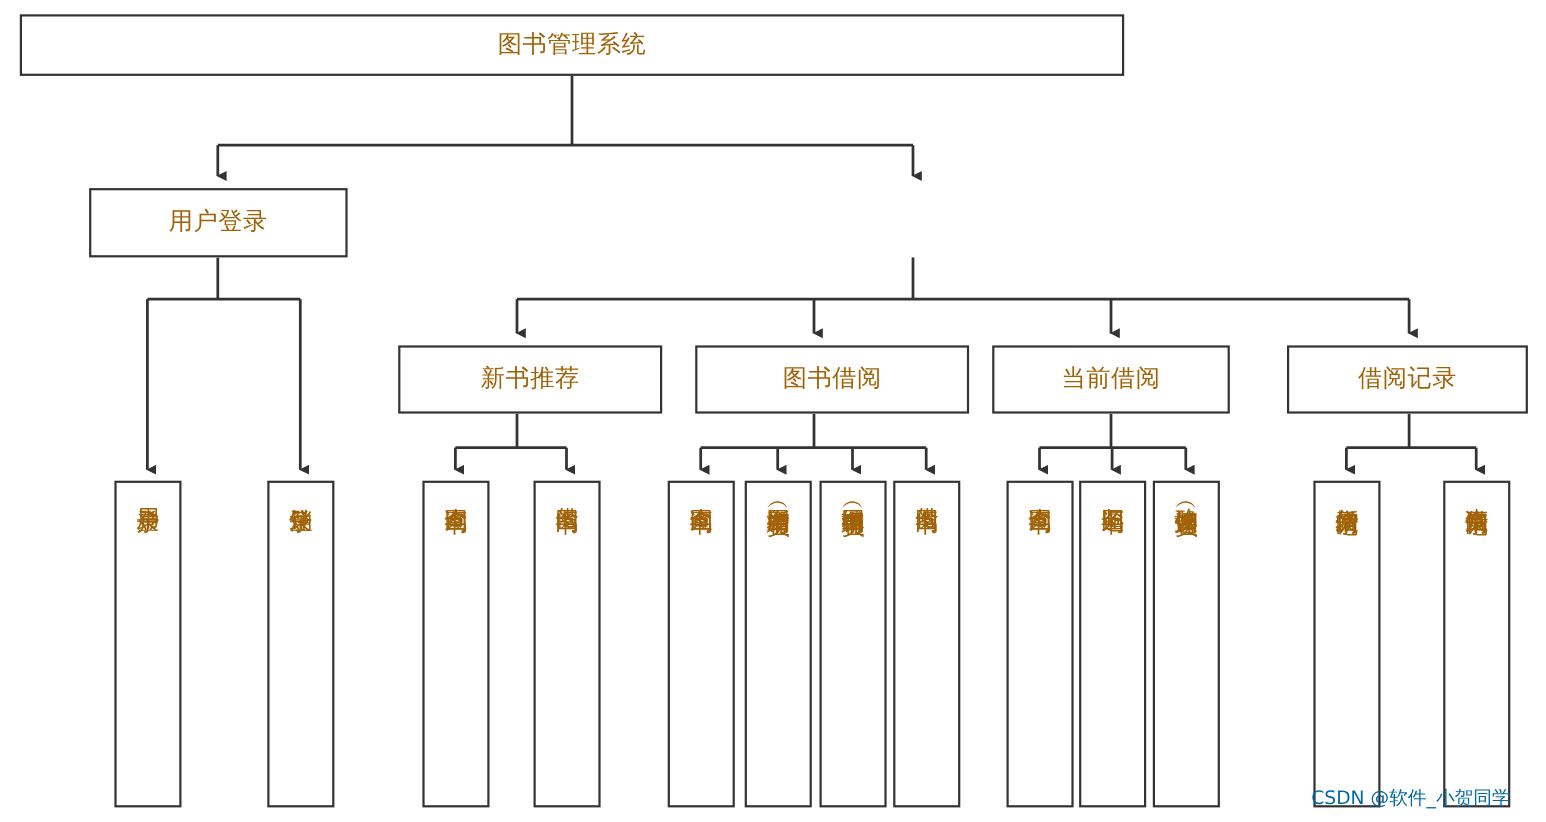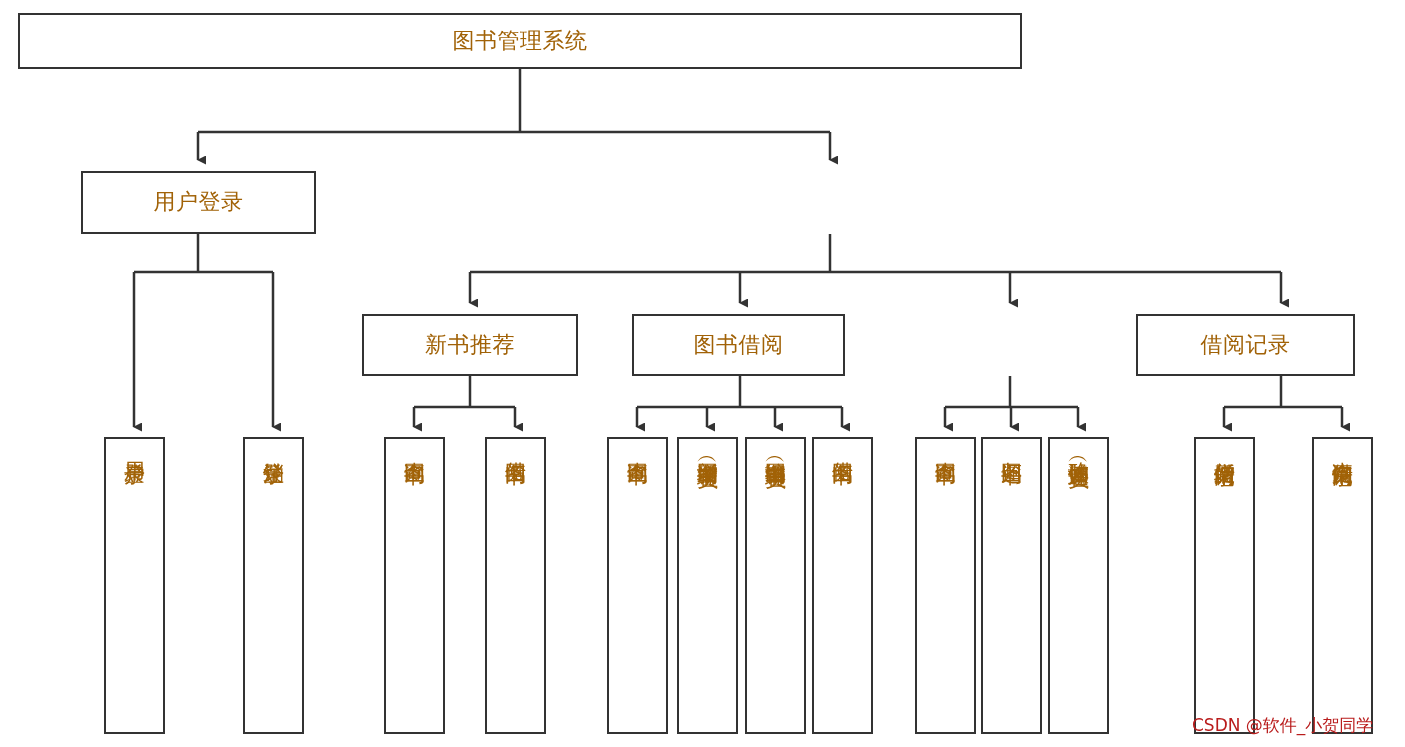--- a/index.html
+++ b/index.html
@@ -52,21 +52,21 @@
   }
   .node-box.vertical {
     align-items: flex-start;
     justify-content: center;
     padding-top: 6px;
   }
   .watermark {
     position: absolute;
     font-family: "DejaVu Sans", "Liberation Sans", sans-serif;
     font-size: 17px;
-    color: #b91c1c;
+    color: #0369a1;
     white-space: nowrap;
     pointer-events: none;
   }
 </style>
 </head>
 <body>
 
 <div id="canvas">
 
   <svg id="diagram" viewBox="0 0 1405 747" xmlns="http://www.w3.org/2000/svg">
@@ -120,27 +120,30 @@
   </svg>
 
   <div class="node-box" style="left:18px; top:13px; width:1004px; height:56px;">
     <span class="node-label">图书管理系统</span>
   </div>
 
   <div class="node-box" style="left:81px; top:171px; width:235px; height:63px;">
     <span class="node-label">用户登录</span>
   </div>
 
-  <div class="node-box" style="left:362px; top:314px; width:216px; height:62px;text-align:right;">
+  <div class="node-box" style="left:362px; top:314px; width:240px; height:62px;text-align:right;">
     <span class="node-label">新书推荐</span>
   </div>
-  <div class="node-box" style="left:632px; top:314px; width:213px; height:62px;">
+  <div class="node-box" style="left:632px; top:314px; width:249px; height:62px;">
     <span class="node-label">图书借阅</span>
   </div>
-  <div class="node-box" style="left:1136px; top:314px; width:219px; height:62px;">
+  <div class="node-box" style="left:902px; top:314px; width:216px; height:62px;">
+    <span class="node-label">当前借阅</span>
+  </div>
+  <div class="node-box" style="left:1170px; top:314px; width:219px; height:62px;">
     <span class="node-label">借阅记录</span>
   </div>
 
   <div class="node-box vertical" style="left:104px; top:437px; width:61px; height:297px;">
     <span class="node-label">用户登录</span>
   </div>
   <div class="node-box vertical" style="left:243px; top:437px; width:61px; height:297px;">
     <span class="node-label">注销登录</span>
   </div>
   <div class="node-box vertical" style="left:384px; top:437px; width:61px; height:297px;">

